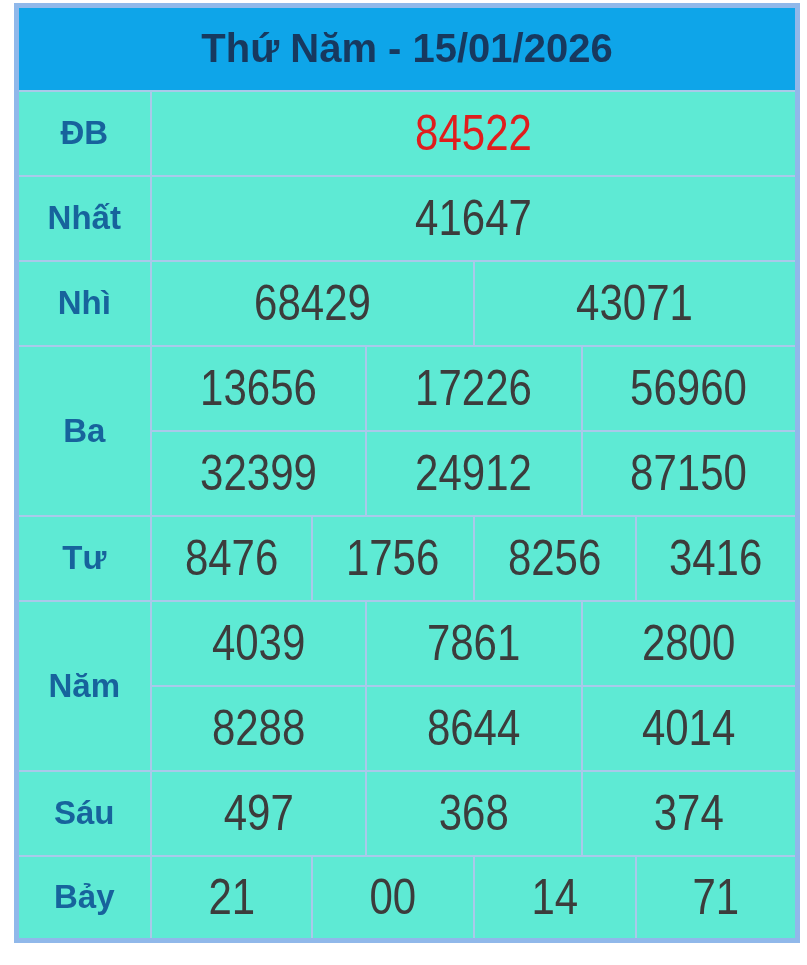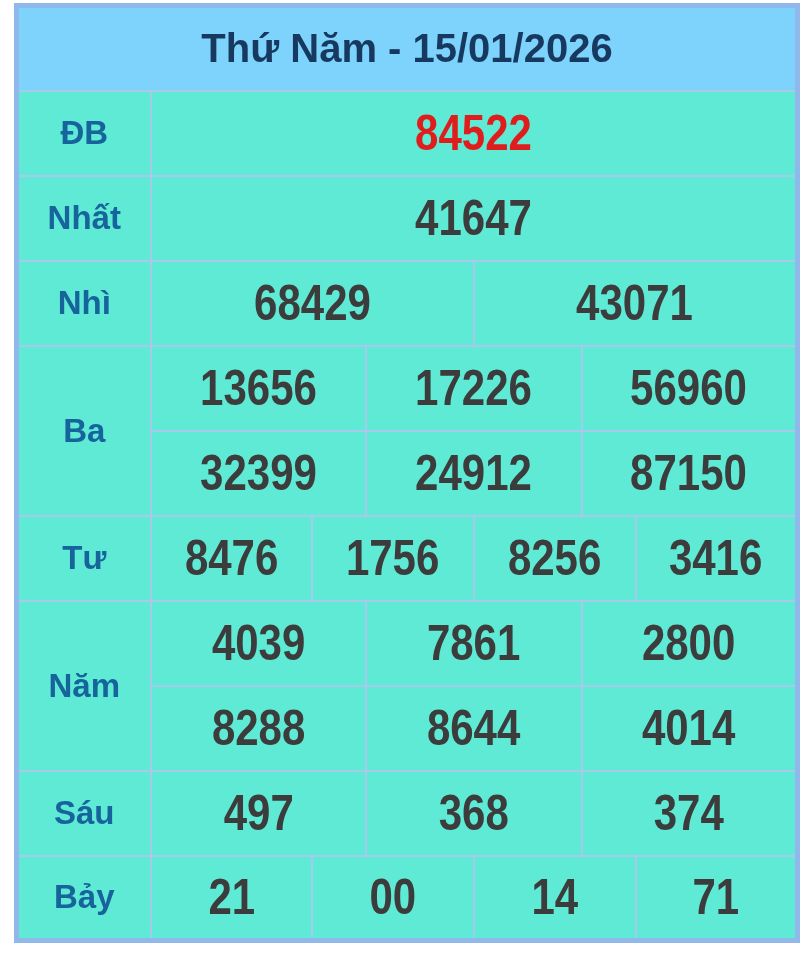--- a/index.html
+++ b/index.html
@@ -24,34 +24,34 @@
   tr { height: 85px; }
   th, td {
     border: 2px solid #a9c9ea;
     background: #5eead4;
     text-align: center;
     vertical-align: middle;
     padding: 0;
     overflow: hidden;
   }
   th.header-cell {
-    background: #7dd3fc;
+    background: #0ea5e9;
     color: #17395f;
     font-size: 40px;
     font-weight: 700;
   }
   td.label-cell {
     color: #17639c;
     font-size: 33px;
     font-weight: 700;
   }
   td.value-cell {
     color: #3c3c3c;
     font-size: 50px;
-    font-weight: 700;
+    font-weight: 400;
   }
   .cond {
     display: inline-block;
     transform: scaleX(0.84);
     white-space: nowrap;
   }
   td.value-special span { color: #e01d1d; }
 </style>
 </head>
 <body>

